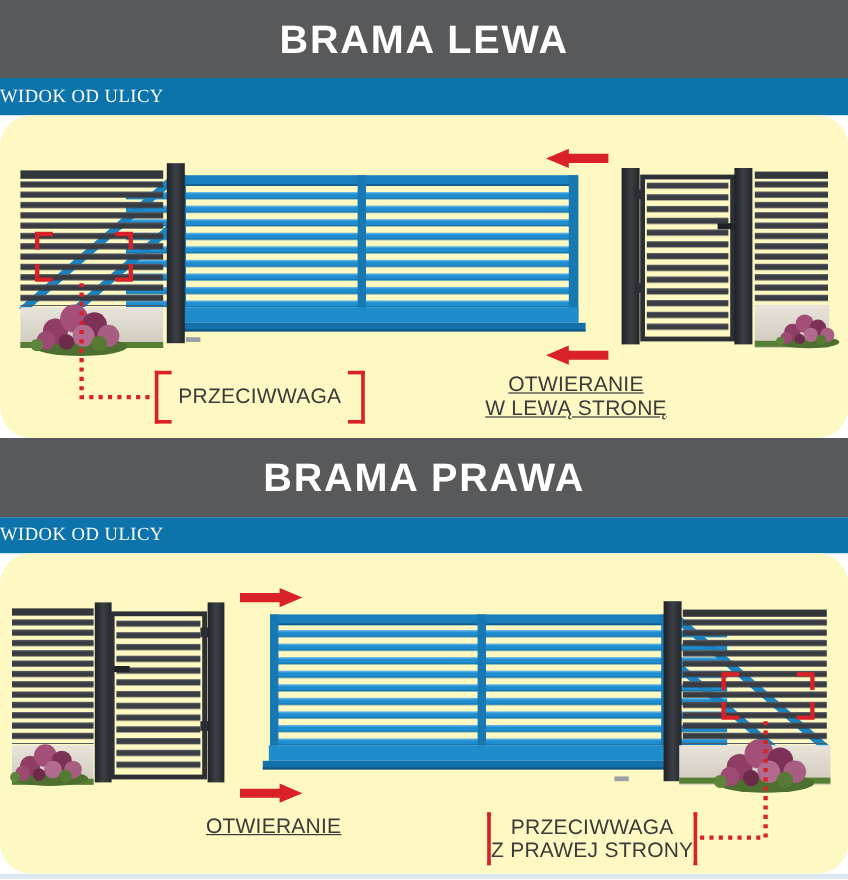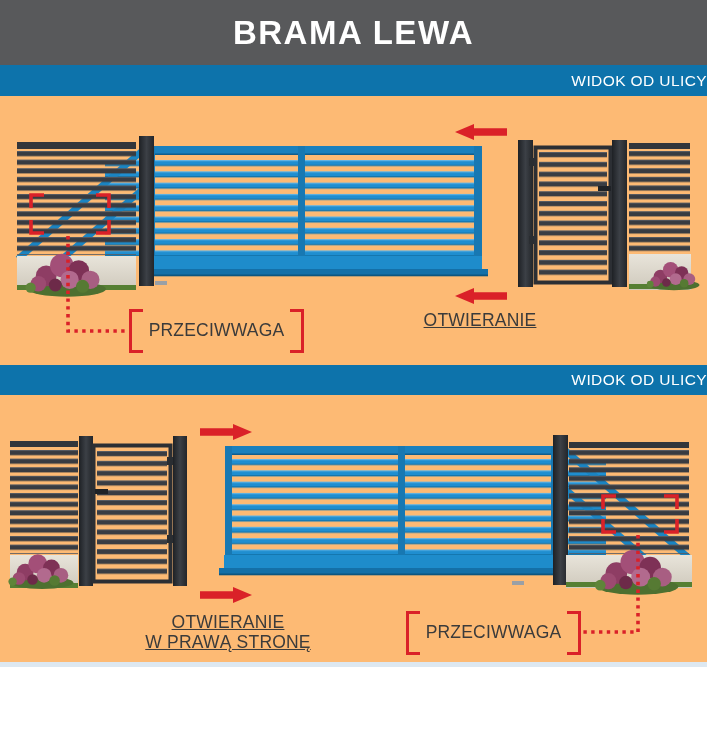--- a/index.html
+++ b/index.html
@@ -1,24 +1,24 @@
 <!DOCTYPE html>
 <html><head>
 <meta charset="utf-8">
 <style>
   html,body{margin:0;padding:0;background:#ffffff;}
   .page{position:relative;width:707px;height:733px;background:#ffffff;overflow:hidden;
         font-family:"Liberation Sans", sans-serif;}
   .bar-title{height:65px;background:#58595b;display:flex;align-items:center;justify-content:center;}
   .bar-title.tall{height:66px;}
   .bar-title span{color:#ffffff;font-size:33px;font-weight:bold;letter-spacing:1.5px;}
-  .bar-sub{height:31px;background:#0d73ab;display:flex;align-items:center;justify-content:flex-end;}
+  .bar-sub{height:31px;background:#0d73ab;display:flex;align-items:center;justify-content:flex-start;font-family:Liberation Serif, serif;}
   .bar-sub.short{height:30px;}
   .bar-sub span{color:#ffffff;font-size:15.5px;letter-spacing:.4px;}
-  .illus{position:relative;background:#fdba74;}
+  .illus{position:relative;background:#fef9c3;border-radius:26px;}
   .illus svg{position:absolute;left:0;top:0;}
   .lbl{position:absolute;color:#3b3b3b;font-size:17.5px;line-height:19.5px;text-align:center;
        letter-spacing:.2px;white-space:nowrap;text-decoration:underline;}
   .center-x{transform:translateX(-50%);}
   .clabel{position:absolute;display:flex;align-items:stretch;height:44px;}
   .clabel .btxt{flex:1;display:flex;flex-direction:column;justify-content:center;
        color:#3b3b3b;font-size:17.5px;line-height:19.5px;text-align:center;letter-spacing:.2px;white-space:nowrap;}
   .bracket{width:11px;border:3.5px solid #da2128;}
   .bracket.left{border-right:none;}
   .bracket.right{border-left:none;}
@@ -138,25 +138,29 @@
 
       <div class="clabel" style="left:129px;top:213px;width:175px">
         <span class="bracket left"></span>
         <span class="btxt">
           <span>PRZECIWWAGA</span>
         </span>
         <span class="bracket right"></span>
       </div>
       <div class="lbl center-x" style="left:480px;top:215px">
         <div>OTWIERANIE</div>
+        <div>W LEWĄ STRONĘ</div>
       </div>
     </div>
   </section>
 
   <section>
+    <div class="bar-title tall">
+      <span>BRAMA PRAWA</span>
+    </div>
     <div class="bar-sub short">
       <span>WIDOK OD ULICY</span>
     </div>
 
     <div class="illus" style="height:267px">
       <svg width="707" height="267" viewBox="0 0 707 267">
 
         <g>
           <rect x="556" y="64" width="50" height="96" fill="url(#patBlue)"></rect>
           <line x1="557" y1="48" x2="689" y2="163" stroke="#1a84c2" stroke-width="6.5"></line>
@@ -209,26 +213,26 @@
         <use href="#bushShape" transform="translate(638,174) scale(1.35)"></use>
 
         <path d="M616,101 H603 V114 M664,101 H677 V114 M603,124 V137 H616 M677,124 V137 H664" fill="none" stroke="#da2128" stroke-width="3.6"></path>
         <path d="M638,140 V237 H582" fill="none" stroke="#da2128" stroke-width="3.6" stroke-dasharray="3.4 4.4"></path>
         <use href="#arrowShape" transform="translate(200,29)"></use>
         <use href="#arrowShape" transform="translate(200,192)"></use>
       </svg>
 
       <div class="lbl center-x" style="left:228px;top:218px">
         <div>OTWIERANIE</div>
-        <div>W PRAWĄ STRONĘ</div>
       </div>
       <div class="clabel" style="left:406px;top:216px;width:175px">
         <span class="bracket left"></span>
         <span class="btxt">
           <span>PRZECIWWAGA</span>
+          <span>Z PRAWEJ STRONY</span>
         </span>
         <span class="bracket right"></span>
       </div>
     </div>
   </section>
 
   <div class="footer-strip"></div>
 </div>
 
 </body></html>

